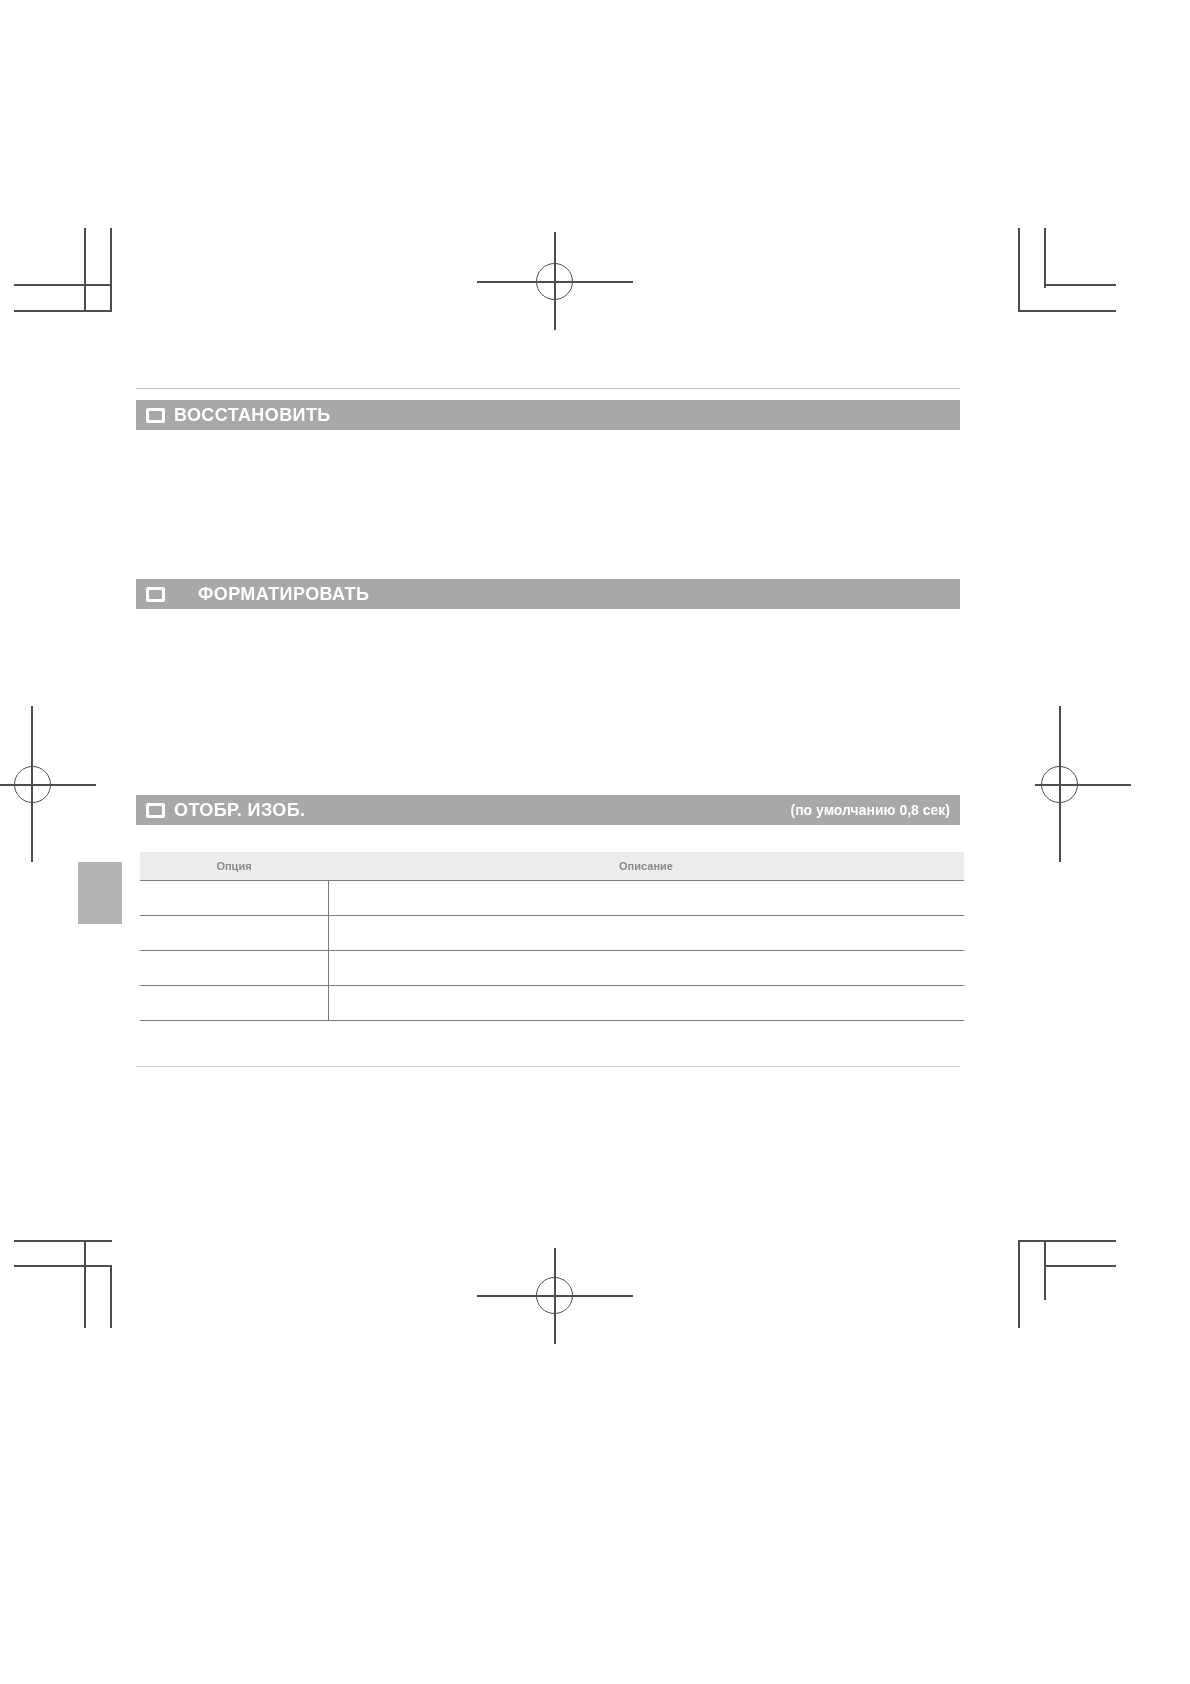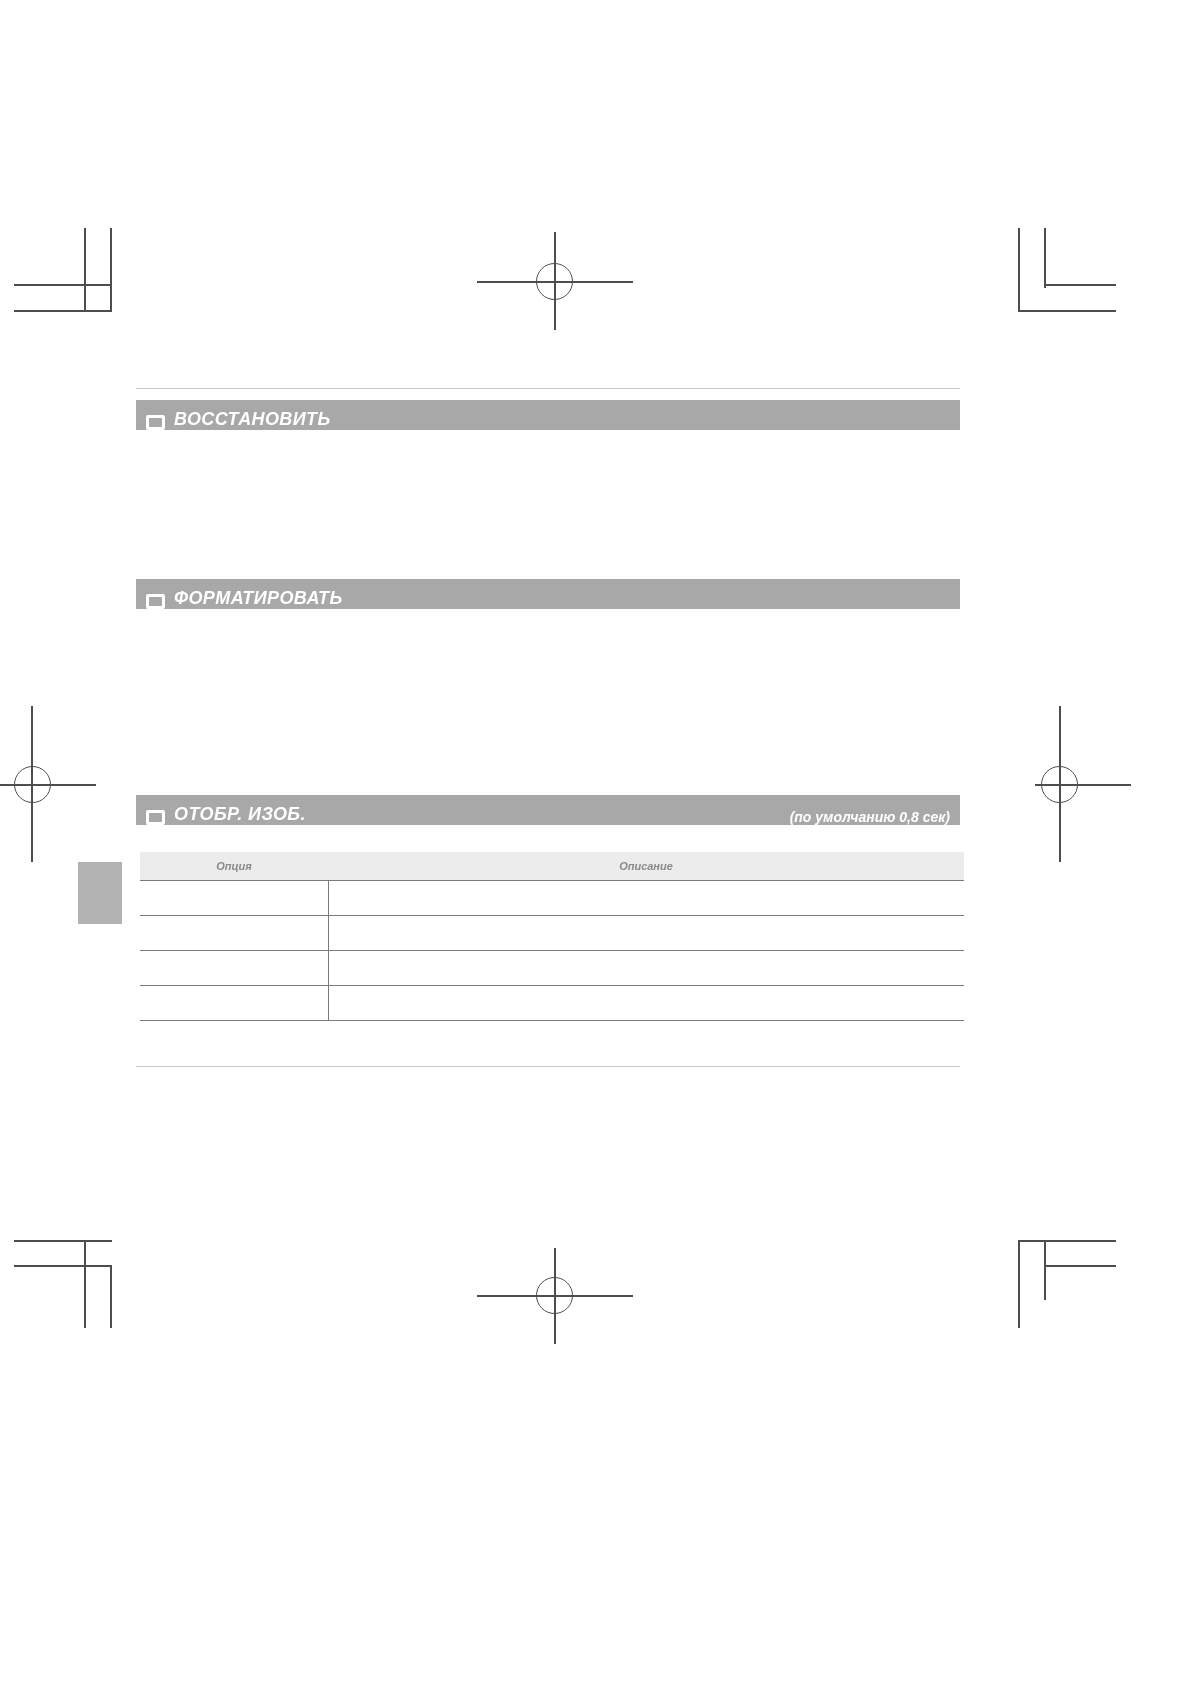--- a/index.html
+++ b/index.html
@@ -44,24 +44,23 @@
     background: #c9c9c9;
   }
 
   .section-bar {
     position: absolute;
     left: 0;
     width: 824px;
     height: 30px;
     background: #a8a8a8;
     display: flex;
-    align-items: flex-end;
+    align-items: center;
     box-sizing: border-box;
-    padding: 0 10px;
-    font-style: italic;
+    padding: 14px 10px;
   }
   .section-bar .bar-icon {
     width: 19px;
     height: 15px;
     background: #ffffff;
     border-radius: 2px;
     margin-right: 9px;
     position: relative;
     flex: 0 0 auto;
   }
@@ -99,21 +98,20 @@
     table-layout: fixed;
   }
   .opt-table th {
     background: #ececec;
     color: #8a8a8a;
     font-size: 11px;
     font-weight: bold;
     height: 26px;
     border: none;
     text-align: center;
-    font-style: italic;
   }
   .opt-table td {
     border-top: 1px solid #7a7a7a;
     font-size: 11px;
     color: #8a8a8a;
     height: 34px;
     padding: 0 8px;
     vertical-align: middle;
   }
   .opt-table tr:last-child td {
@@ -191,21 +189,21 @@
 <div class="content">
 
   <div class="rule" style="top:388px;"></div>
 
   <div class="section-bar" style="top:400px;">
     <span class="bar-icon"></span>
     <span class="bar-title">ВОССТАНОВИТЬ</span>
     <span class="bar-default"></span>
   </div>
 
-  <div class="section-bar" style="top:579px;">
+  <div class="section-bar" style="top:579px;gap:24px;">
     <span class="bar-icon"></span>
     <span class="bar-title">ФОРМАТИРОВАТЬ</span>
     <span class="bar-default"></span>
   </div>
 
   <div class="section-bar" style="top:795px;">
     <span class="bar-icon"></span>
     <span class="bar-title">ОТОБР. ИЗОБ.</span>
     <span class="bar-default">(по умолчанию 0,8 сек)</span>
   </div>

